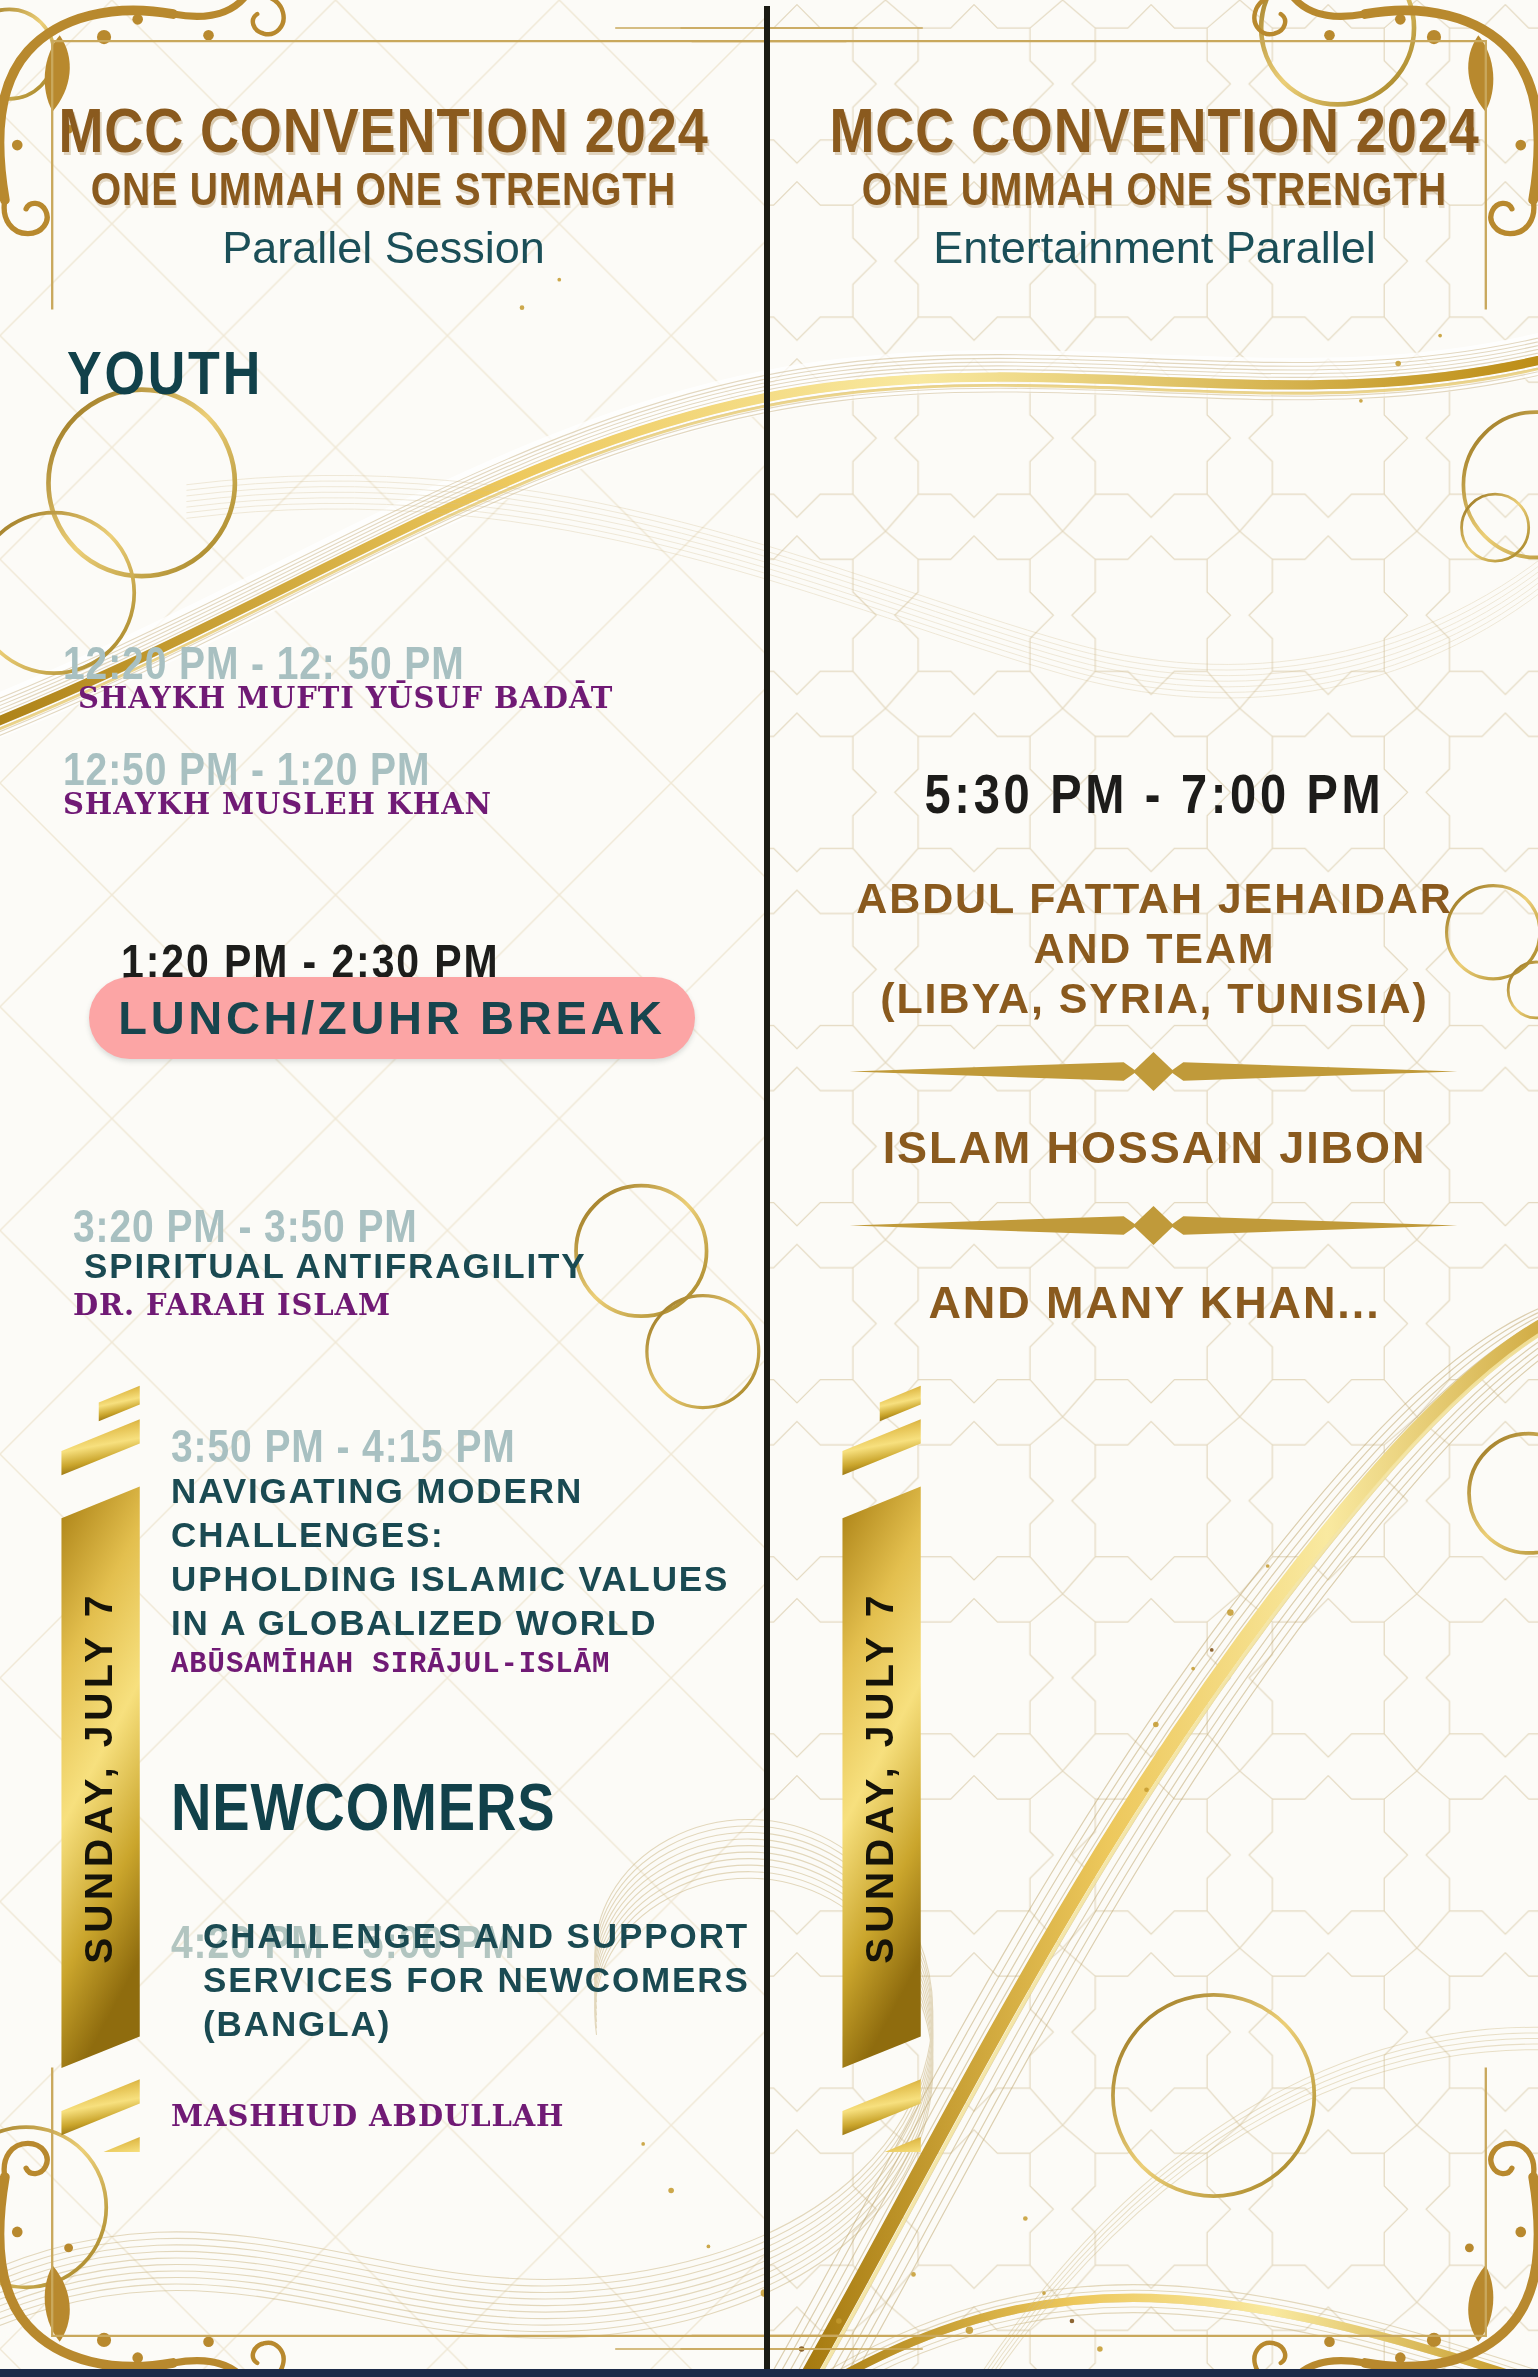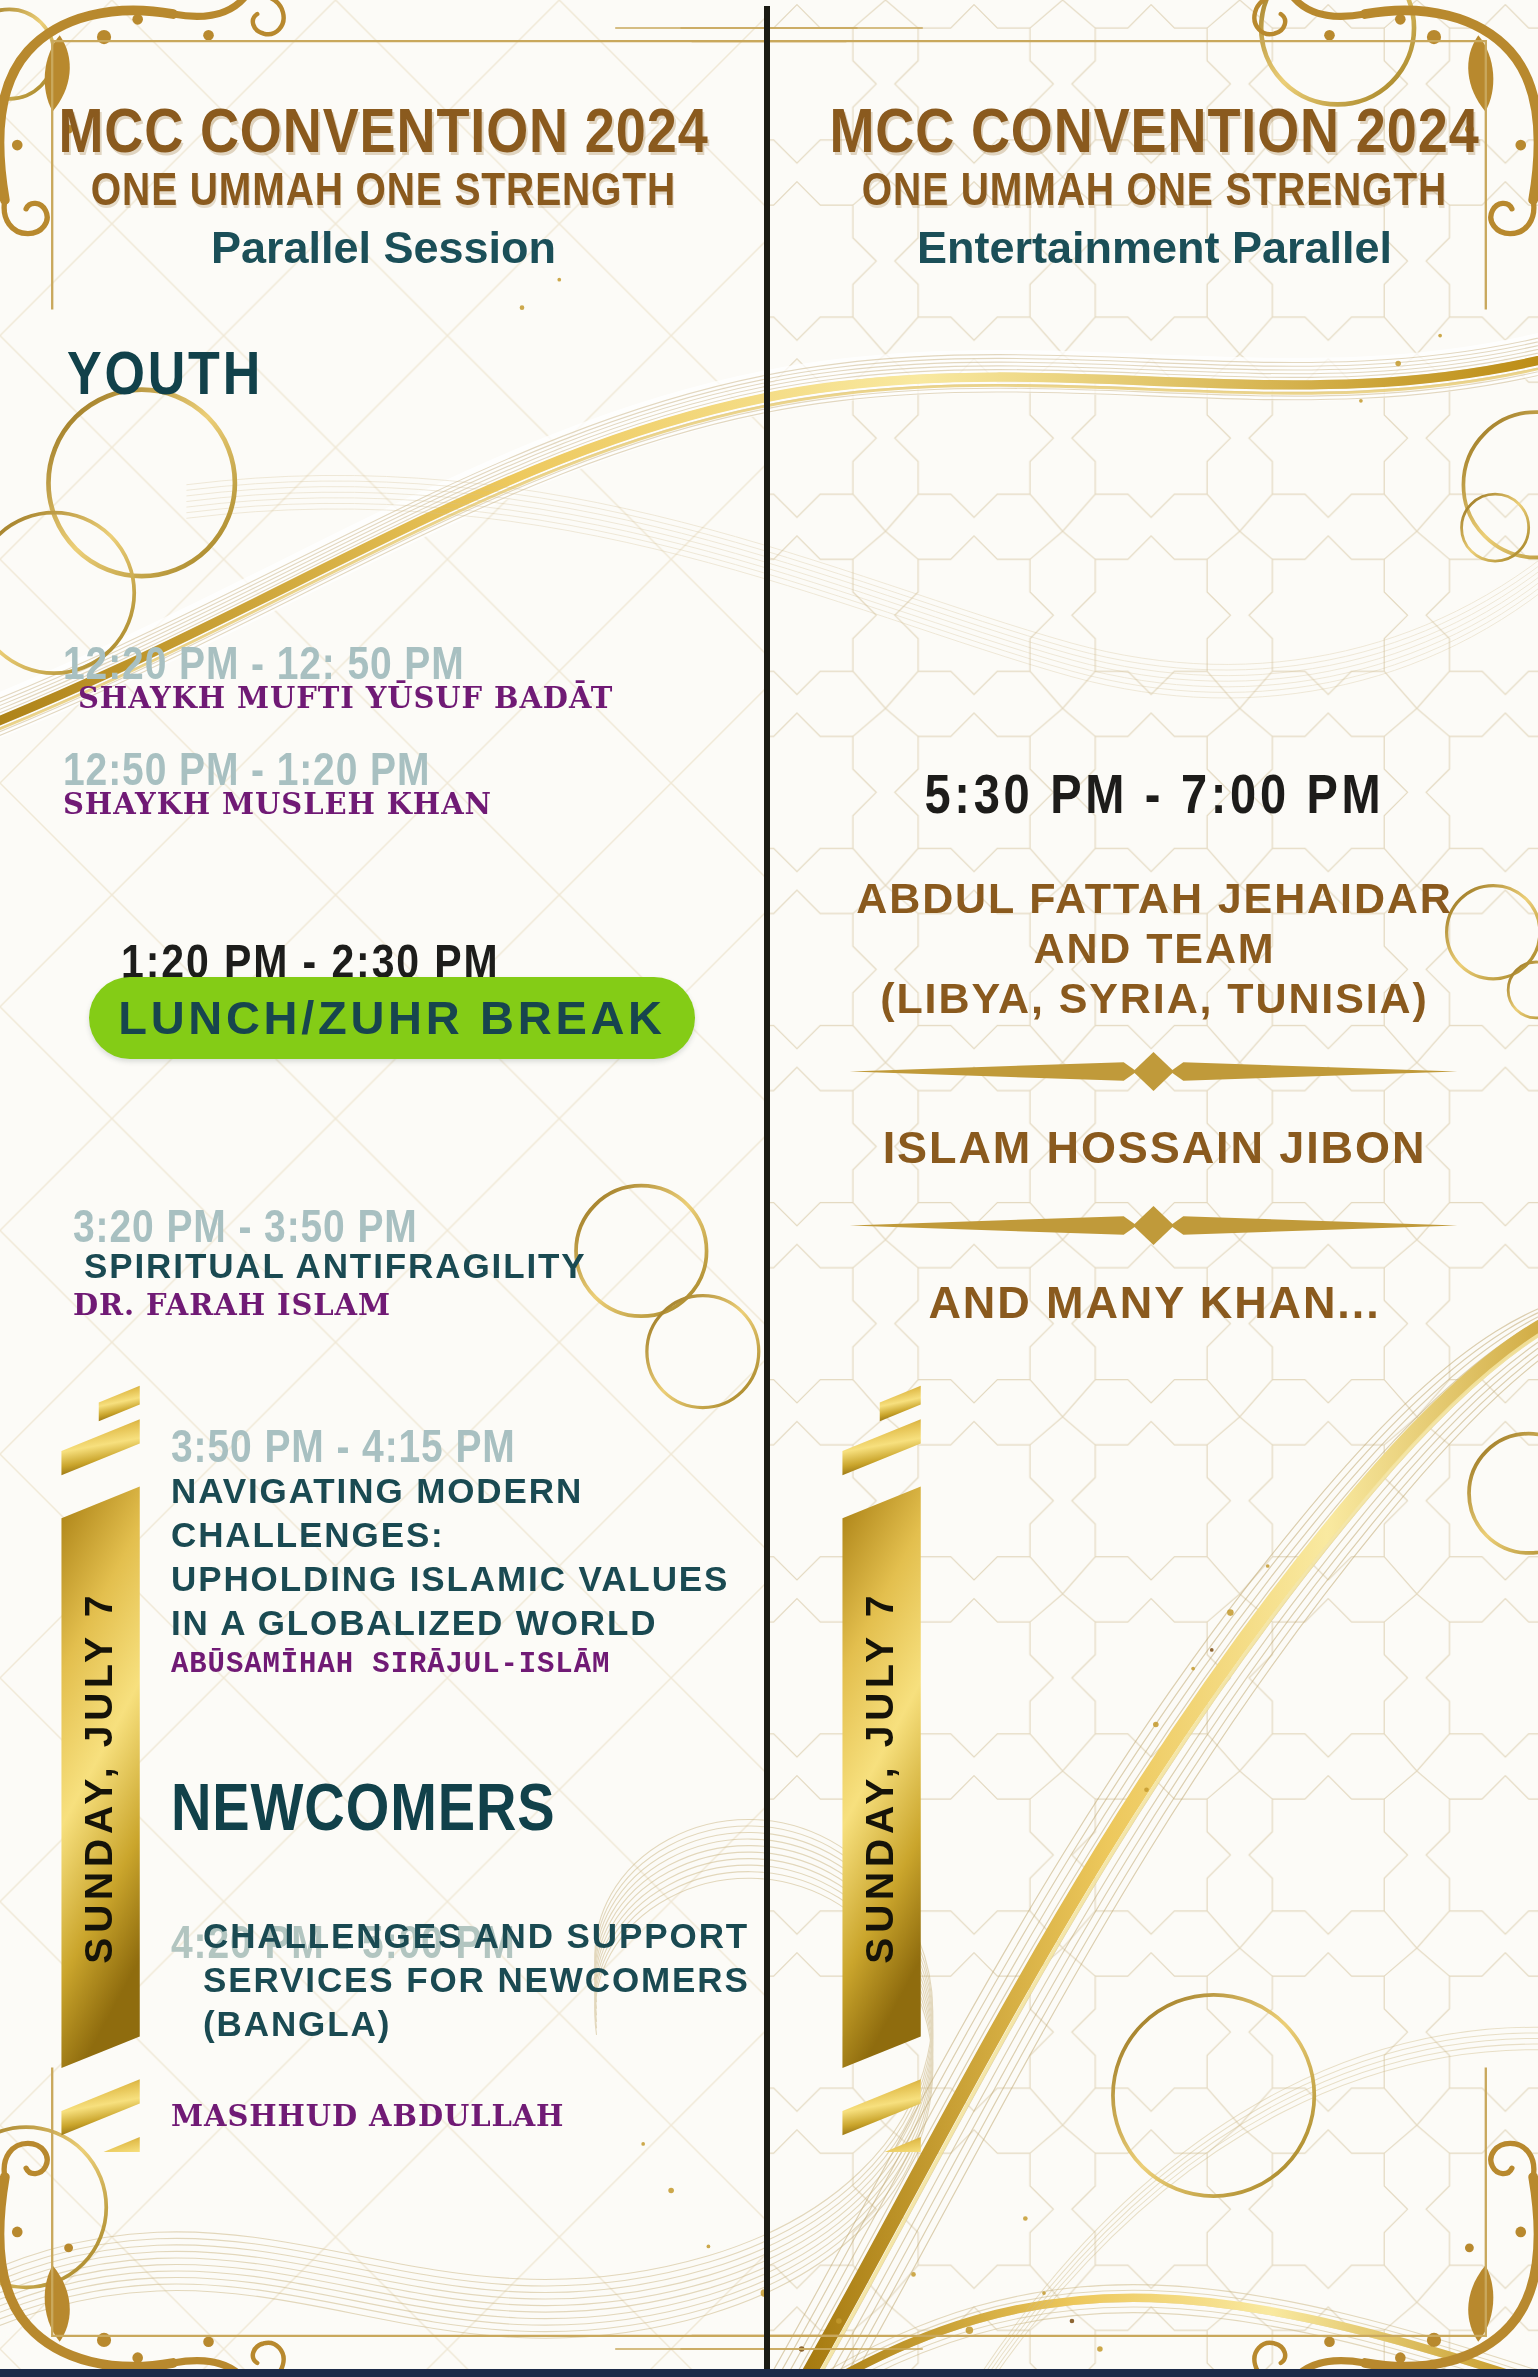--- a/index.html
+++ b/index.html
@@ -19,38 +19,38 @@
   .brown{color:#8a5a1e;}
   .teal{color:#1b4f58;}
   .dteal{color:#11414a;}
   .pale{color:#a8c0c1;}
   .goldname{color:#701a75;font-family:"DejaVu Serif",serif;font-weight:bold;}
 
   .title{top:93px;font-size:54px;font-weight:bold;letter-spacing:0.9px;
          text-shadow:1.9px 2.8px 0 rgba(150,110,50,.28);}
   .tagline{top:164px;font-size:39px;font-weight:bold;letter-spacing:0.9px;
          text-shadow:0.9px 1.9px 0 rgba(150,110,50,.22);}
-  .session{top:222px;font-size:45px;font-weight:bold;}
+  .session{top:222px;font-size:45px;font-weight:normal;}
 
   .youth{left:67px;top:337px;font-size:52px;font-weight:bold;letter-spacing:2.8px;}
   .topic{left:67px;top:466px;font-size:32px;font-weight:bold;letter-spacing:2.8px;
          line-height:41px;color:#24393c;white-space:pre-line;text-align:left;}
 
   .time{font-size:39px;font-weight:bold;letter-spacing:0.9px;text-align:left;}
   .spk{font-size:29px;letter-spacing:0.9px;text-align:left;}
   .ttl{font-size:35px;font-weight:bold;letter-spacing:1.9px;color:#1a4a52;
        line-height:44px;white-space:pre-line;text-align:left;}
 
   .s1t{left:63px;top:638px;} .s1s{left:78px;top:681px;}
   .s2t{left:63px;top:744px;} .s2s{left:63px;top:787px;}
 
   .bt{left:121px;top:934px;font-size:41px;font-weight:bold;letter-spacing:1.9px;
       color:#1d1d1b;text-align:left;}
   .pill{left:89px;top:977px;width:606px;height:82px;border-radius:45px;
-        background:#84cc16;box-shadow:0 2.8px 5.6px rgba(60,80,75,.18);}
+        background:#fca5a5;box-shadow:0 2.8px 5.6px rgba(60,80,75,.18);}
   .pill span{display:block;line-height:82px;font-size:47px;font-weight:bold;
         letter-spacing:3.7px;color:#17454e;text-align:center;}
 
   .s3t{left:73px;top:1201px;} .s3ti{left:84px;top:1244px;} .s3s{left:73px;top:1288px;}
   .s4t{left:171px;top:1421px;} .s4ti{left:171px;top:1469px;} .s4s{left:171px;top:1648px;font-family:Liberation Mono, monospace;}
   .newc{left:171px;top:1769px;font-size:56px;font-weight:bold;letter-spacing:0.9px;text-align:left;}
   .s5t{left:171px;top:1917px;color:#b2c5c0;} .s5ti{left:171px;top:1914px;margin-left:32px;} .s5s{left:171px;top:2099px;}
 
   .rtime{top:761px;font-size:47px;font-weight:bold;letter-spacing:3.7px;color:#1d1c1a;}
   .act{font-weight:bold;color:#8a5a1e;white-space:pre-line;}

